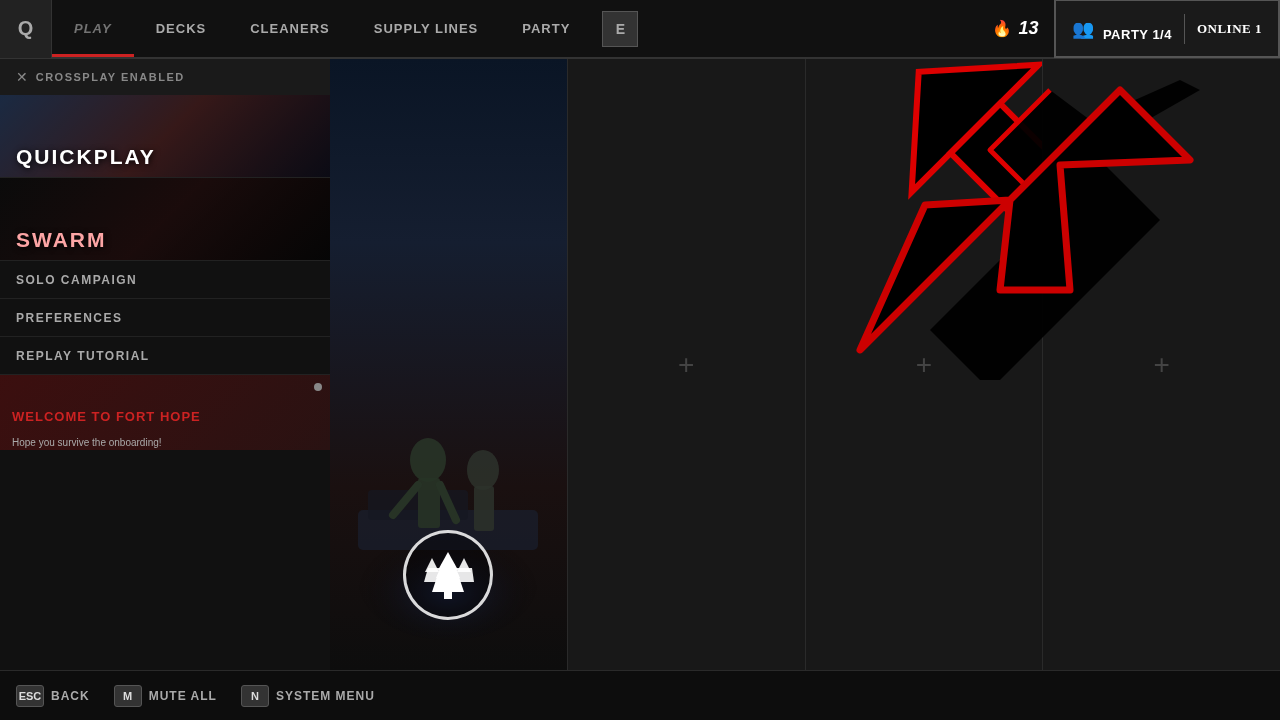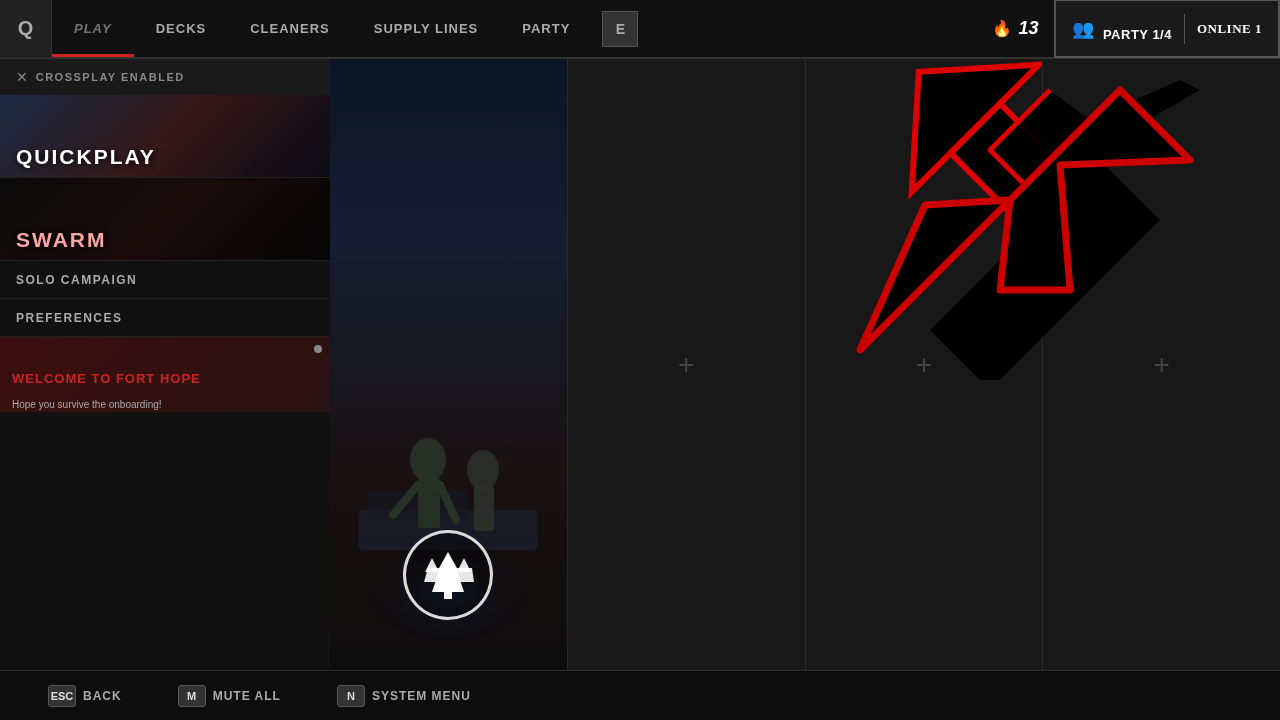--- a/index.html
+++ b/index.html
@@ -296,21 +296,20 @@
       display: flex;
       align-items: center;
       padding: 0 16px;
       gap: 24px;
     }
     .bottom-item {
       display: flex;
       align-items: center;
       gap: 7px;
       cursor: pointer;
-      margin-left: 32px;
     }
     .key-badge {
       width: 28px;
       height: 22px;
       background: #333;
       border: 1px solid #555;
       border-radius: 3px;
       display: flex;
       align-items: center;
       justify-content: center;
@@ -382,20 +381,23 @@
       <div class="bg bg-swarm"></div>
       <div style="position:absolute;inset:0;background:linear-gradient(135deg,rgba(10,10,10,0.8),rgba(30,10,10,0.6),rgba(5,5,5,0.9));"></div>
       <div style="position:absolute;bottom:8px;left:16px;font-size:21px;font-weight:bold;letter-spacing:2px;color:#fca5a5;text-shadow:1px 1px 6px #000;">SWARM</div>
     </div>
 
     <div class="menu-item-small">
       <span class="label">SOLO CAMPAIGN</span>
     </div>
     <div class="menu-item-small">
       <span class="label">PREFERENCES</span>
+    </div>
+    <div class="menu-item-small">
+      <span class="label">REPLAY TUTORIAL</span>
     </div>
 
     <div class="promo-card">
       <div class="promo-bg"></div>
       <div style="position:absolute;inset:0;background:linear-gradient(135deg,rgba(60,10,10,0.7),rgba(40,10,10,0.5));"></div>
       <div class="promo-dot"></div>
       <div class="promo-title">WELCOME TO FORT HOPE</div>
       <div class="promo-subtitle">Hope you survive the onboarding!</div>
     </div>
   </div>

